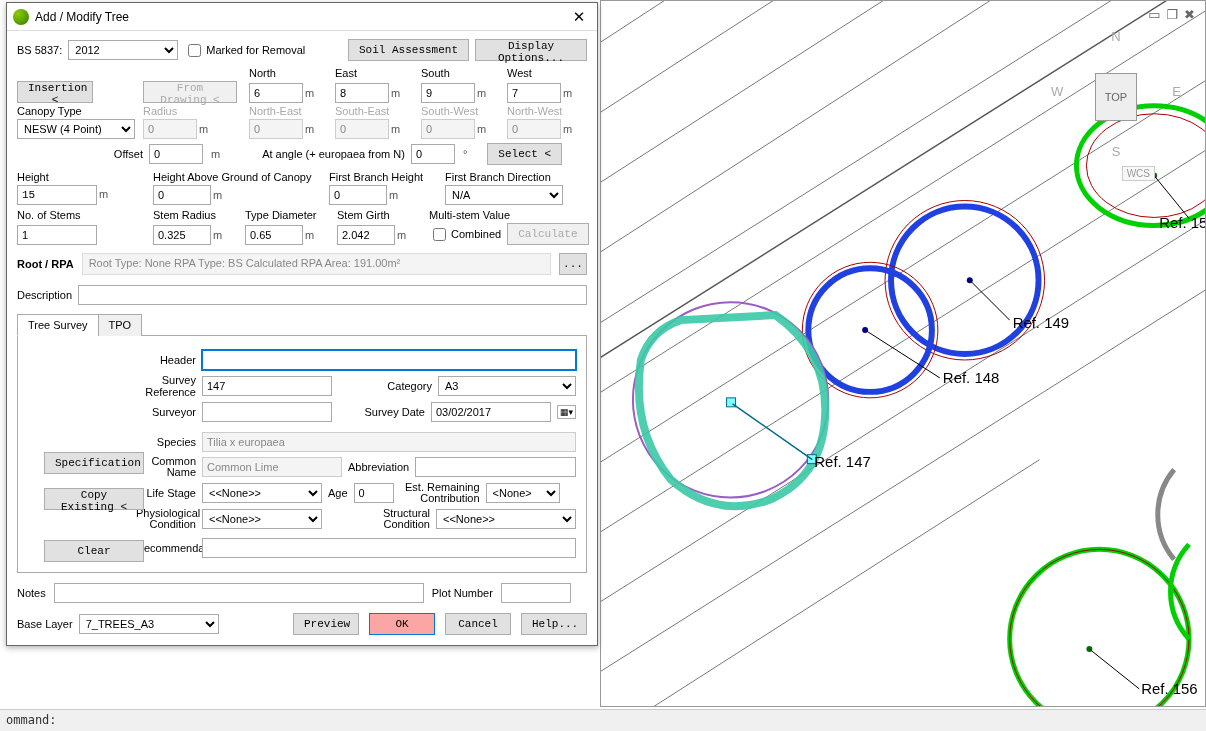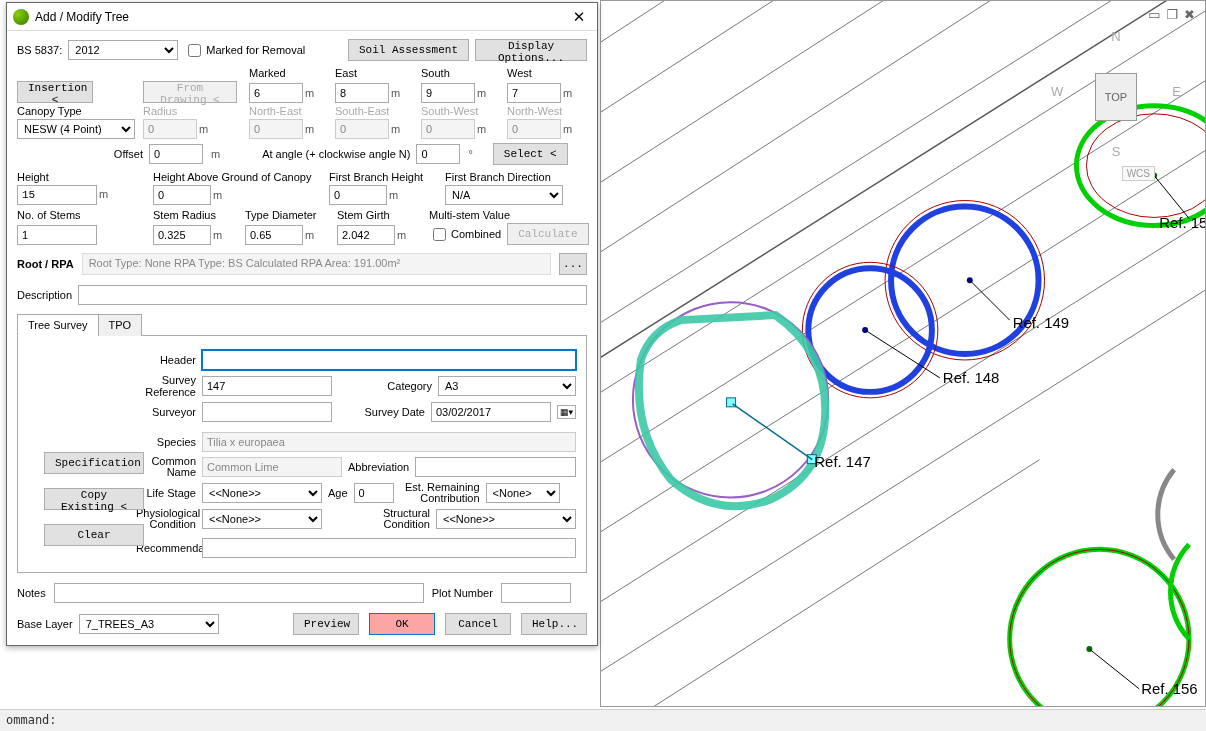--- a/index.html
+++ b/index.html
@@ -288,21 +288,21 @@
           <span>Marked for Removal</span>
       </label>
       <div style="flex:1"></div>
       <button>Soil Assessment</button>
       <button style="width:112px">Display Options...</button>
     </div>
 
     <div style="display:grid;grid-template-columns:120px 100px 80px 80px 80px 80px;column-gap:6px;row-gap:2px;align-items:end;margin-top:6px">
       <div></div>
       <div></div>
-      <div class="group-lbl">Marked</div>
+      <div class="group-lbl">North</div>
       <div class="group-lbl">East</div>
       <div class="group-lbl">South</div>
       <div class="group-lbl">West</div>
 
       <div style="display:flex;gap:6px;align-items:center">
         <button style="width:76px">Insertion &lt;</button>
       </div>
       <button class="disabled" style="width:94px">From Drawing &lt;</button>
       <div><input type="text" style="width: 54px;" value="6"><span class="unit">m</span></div>
       <div><input type="text" style="width: 54px;" value="8"><span class="unit">m</span></div>
@@ -322,21 +322,21 @@
       <div><input type="text" readonly="" style="width: 54px;" value="0"><span class="unit">m</span></div>
       <div><input type="text" readonly="" style="width: 54px;" value="0"><span class="unit">m</span></div>
       <div><input type="text" readonly="" style="width: 54px;" value="0"><span class="unit">m</span></div>
     </div>
 
     <div class="row" style="margin-top:4px">
       <div style="width:126px;text-align:right"><label class="lab">Offset</label></div>
       <input type="text" style="width: 54px;" value="0">
         <span class="unit">m</span>
       <div style="width:30px"></div>
-      <label class="lab">At angle (+ clockwise angle N)</label>
+      <label class="lab">At angle (+ europaea from N)</label>
       <input type="text" style="width: 44px;" value="0">
         <span class="unit">°</span>
       <div style="width:8px"></div>
       <button>Select &lt;</button>
     </div>
 
     <div style="display:grid;grid-template-columns:130px 170px 110px 140px;column-gap:6px;row-gap:2px;align-items:end;margin-top:6px">
       <div class="group-lbl">Height</div>
       <div class="group-lbl">Height Above Ground of Canopy</div>
       <div class="group-lbl">First Branch Height</div>
@@ -384,21 +384,21 @@
       <div class="tab">TPO</div>
     </div>
     <div class="tab-panel panel-wrap">
 
       <div class="side-btns" style="top:116px">
         <button>Specification</button>
       </div>
       <div class="side-btns" style="top:152px">
         <button>Copy Existing &lt;</button>
       </div>
-      <div class="side-btns" style="top:188px">
+      <div class="side-btns" style="top:204px">
         <button>Clear</button>
       </div>
 
       <div style="margin-left:108px">
         <div class="row">
           <label class="lab rlabel" style="width:60px">Header</label>
           <input type="text" class="hl-input" style="flex: 1 1 0%;" value="">
         </div>
         <div class="row">
           <label class="lab rlabel" style="width:60px;white-space:normal;text-align:right">Survey Reference</label>

